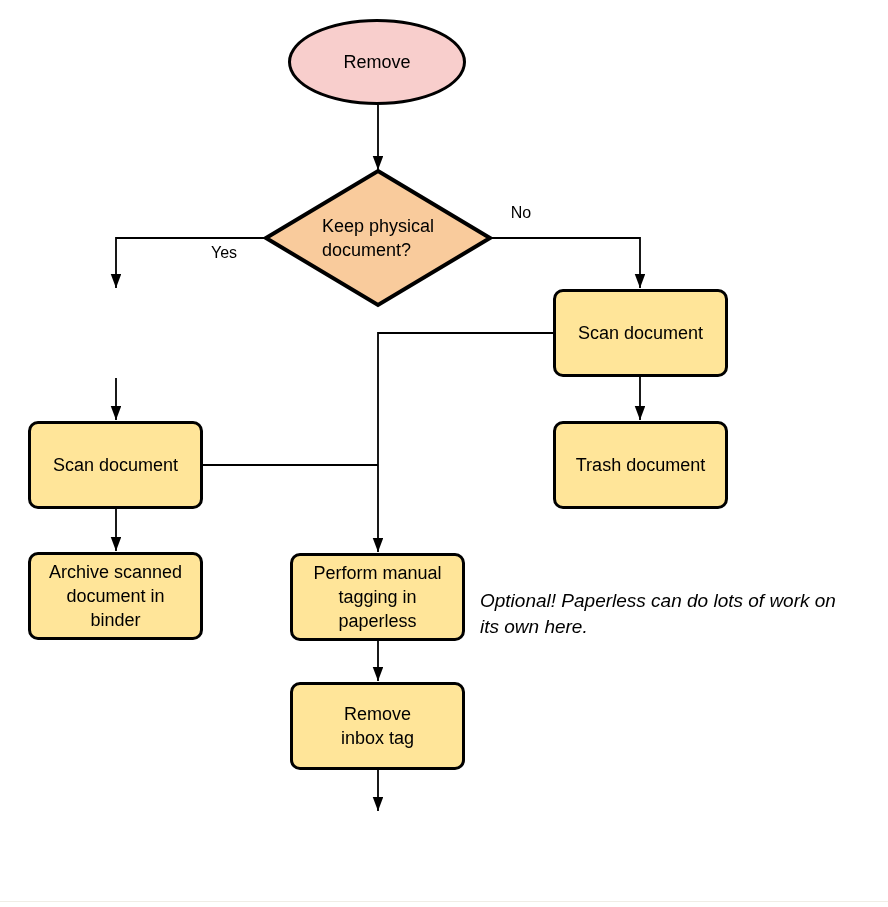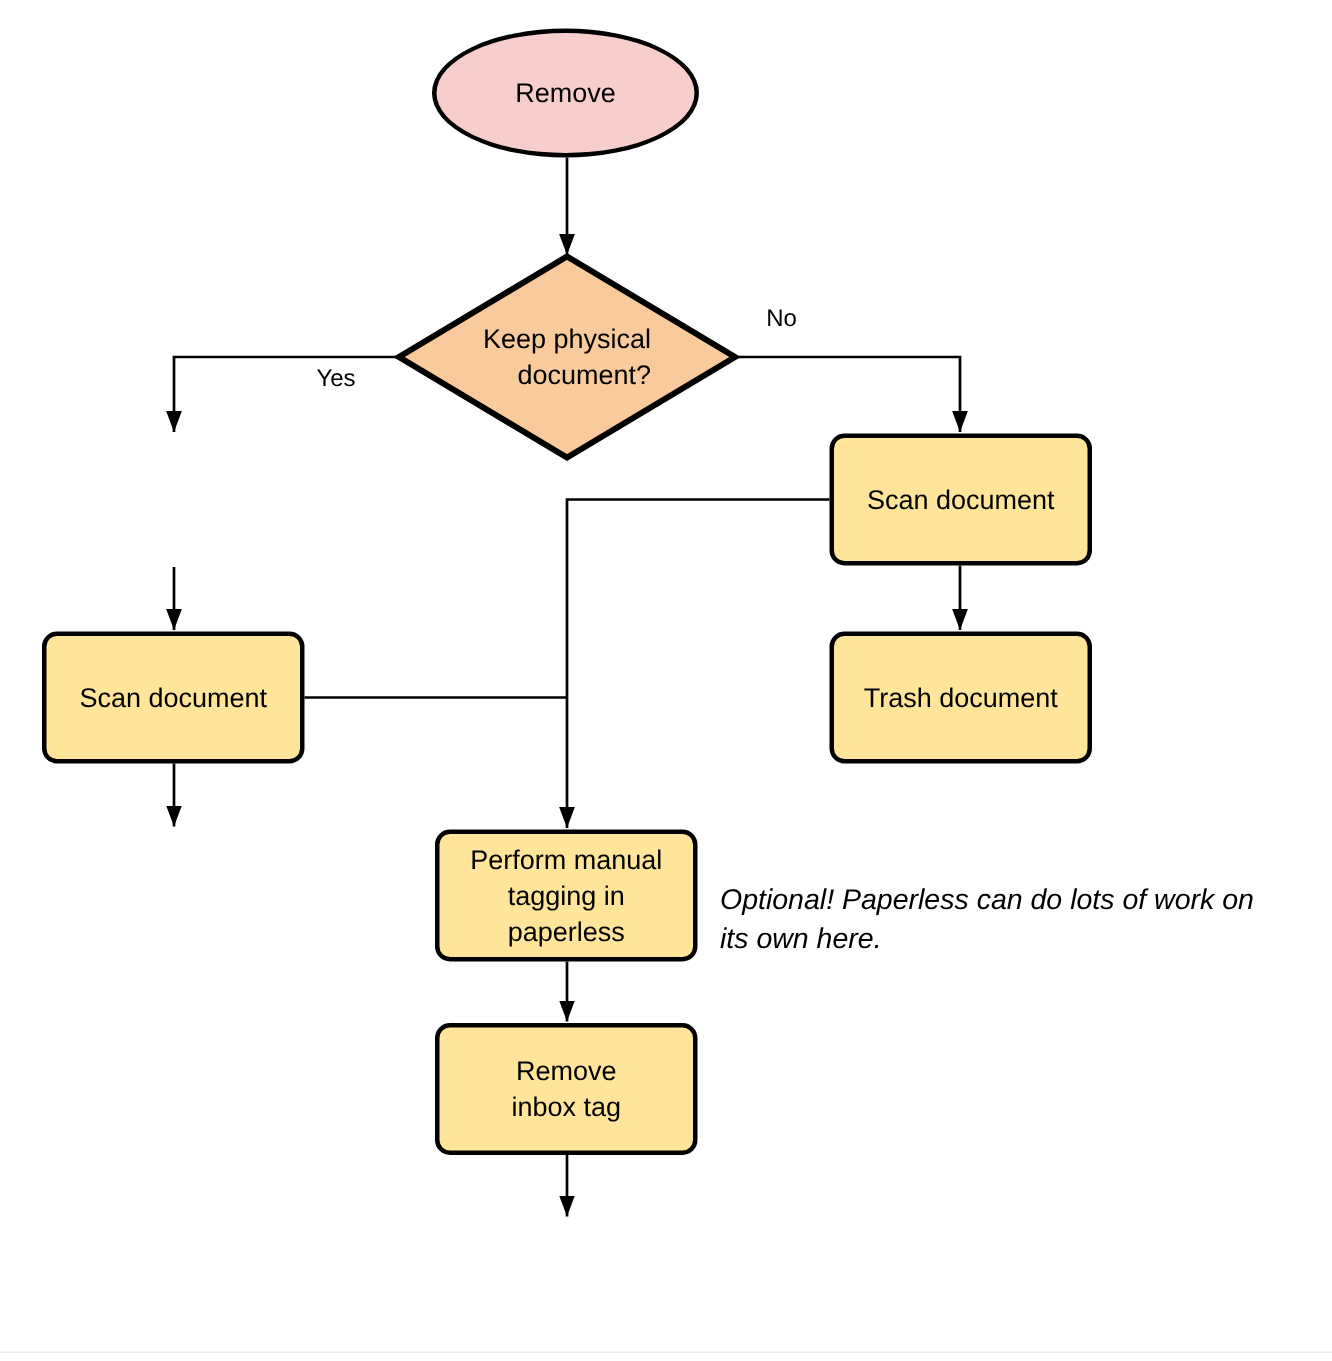--- a/index.html
+++ b/index.html
@@ -39,21 +39,21 @@
   }
   .process {
     background: var(--process-fill, #FFE599);
     border-radius: 10px;
   }
   .diamond-label {
     position: absolute;
     display: flex;
     align-items: center;
     justify-content: center;
-    text-align: right;
+    text-align: left;
     font-size: 18px;
     line-height: 24px;
     white-space: pre-line;
   }
   .edge-label {
     position: absolute;
     font-size: 16px;
     line-height: 20px;
     text-align: center;
   }
@@ -117,20 +117,23 @@
   </svg>
 
   <div id="node-start" class="node terminal">Remove</div>
 
   <div id="decision-label" class="diamond-label">Keep physical
 document?</div>
 
 
   <div id="node-scan-left" class="node process">Scan document</div>
 
+  <div id="node-archive" class="node process">Archive scanned
+document in
+binder</div>
 
   <div id="node-scan-right" class="node process">Scan document</div>
 
   <div id="node-trash" class="node process">Trash document</div>
 
   <div id="node-remove-inbox" class="node process">Remove
 inbox tag</div>
 
   <div id="node-tagging" class="node process">Perform manual
 tagging in

